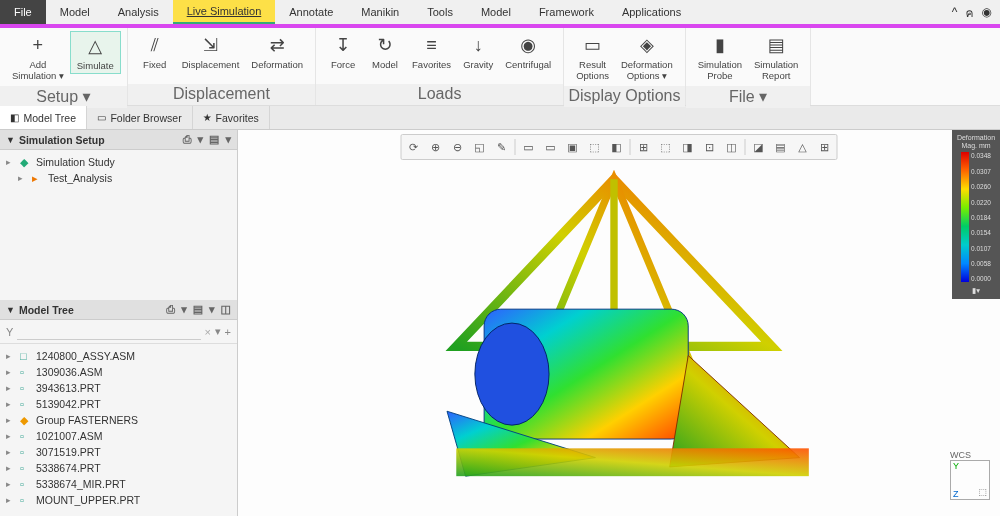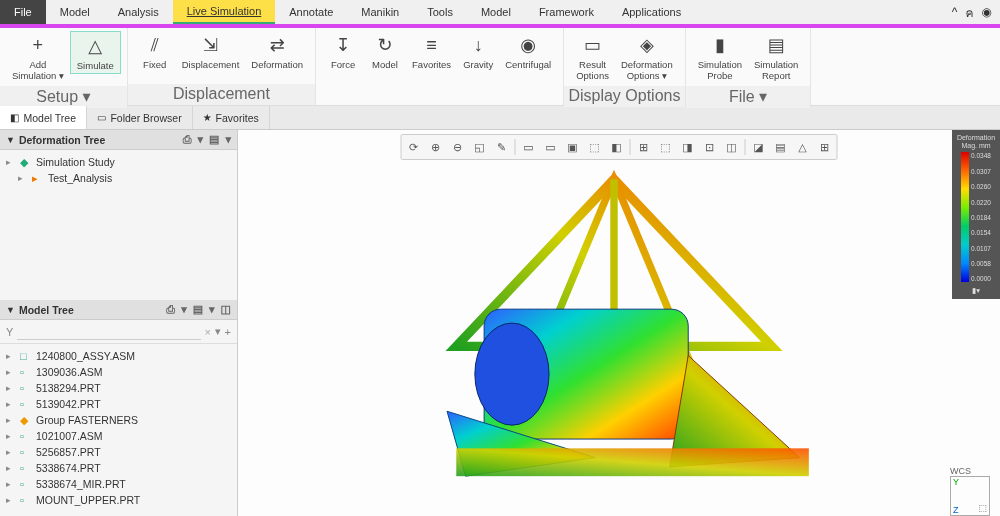--- a/index.html
+++ b/index.html
@@ -45,21 +45,21 @@
 .model-placeholder { position: absolute; top: 40px; left: 90px; right: 100px; bottom: 20px; }
 .model-placeholder svg { width: 100%; height: 100%; }
 
 .legend { position: absolute; top: 0; right: 0; width: 48px; background: #555; color: #ddd; padding: 4px 2px; font-size: 7.5px; text-align: center; }
 .legend-title { font-size: 7px; margin-bottom: 3px; line-height: 1.1; }
 .legend-scale { display: flex; align-items: stretch; justify-content: center; gap: 2px; height: 130px; }
 .legend-bar { width: 8px; background: linear-gradient(to bottom, #d00, #f60, #fd0, #7e0, #0c6, #0cc, #08f, #00d); }
 .legend-ticks { display: flex; flex-direction: column; justify-content: space-between; font-size: 6.5px; }
 .legend-footer { margin-top: 4px; }
 
-.wcs { position: absolute; bottom: 8px; right: 10px; font-size: 9px; color: #666; }
+.wcs { position: absolute; bottom: 24px; right: 10px; font-size: 9px; color: #666; }
 .wcs-box { border: 1px solid #aaa; width: 40px; height: 40px; position: relative; }
 .tiny { font-size: 10px; }
 </style>
 </head>
 <body>
 
 <div class="menubar">
     <div class="menu-item file">File</div>
     <div class="menu-item">Model</div>
     <div class="menu-item">Analysis</div>
@@ -125,20 +125,21 @@
         </div>
         <div class="ribbon-btn">
           <div class="ico">↓</div>
           <div>Gravity</div>
         </div>
         <div class="ribbon-btn">
           <div class="ico">◉</div>
           <div>Centrifugal</div>
         </div>
       </div>
+      <div class="group-label">Loads</div>
     </div>
     <div class="ribbon-group">
       <div class="items">
         <div class="ribbon-btn">
           <div class="ico">▭</div>
           <div>Result<br>Options</div>
         </div>
         <div class="ribbon-btn">
           <div class="ico">◈</div>
           <div>Deformation<br>Options ▾</div>
@@ -173,21 +174,21 @@
     <div class="tab">
       <span class="tiny">★</span>
       <span>Favorites</span>
     </div>
   </div>
 
 <div class="main">
   <div class="left-pane">
     <div class="pane-header">
       <span class="caret">▼</span>
-      <span>Deformation Tree</span>
+      <span>Simulation Setup</span>
       <span class="pane-toolbar">
         <span>⎙</span>
         <span>▾</span>
         <span>▤</span>
         <span>▾</span>
       </span>
     </div>
     <div class="tree" id="simtree" style="height:150px;">
         <div class="tree-item" style="padding-left: 0px;">
           <span class="exp">▸</span>
@@ -226,41 +227,41 @@
           <span>1240800_ASSY.ASM</span>
         </div>
         <div class="tree-item" style="padding-left: 0px;">
           <span class="exp">▸</span>
           <span class="ti-icon" style="color:#4a9">▫</span>
           <span>1309036.ASM</span>
         </div>
         <div class="tree-item" style="padding-left: 0px;">
           <span class="exp">▸</span>
           <span class="ti-icon" style="color:#4a9">▫</span>
-          <span>5138294.PRT</span>
+          <span>3943613.PRT</span>
         </div>
         <div class="tree-item" style="padding-left: 0px;">
           <span class="exp">▸</span>
           <span class="ti-icon" style="color:#4a9">▫</span>
           <span>5139042.PRT</span>
         </div>
         <div class="tree-item" style="padding-left: 0px;">
           <span class="exp">▸</span>
           <span class="ti-icon" style="color:#e90">◆</span>
           <span>Group FASTERNERS</span>
         </div>
         <div class="tree-item" style="padding-left: 0px;">
           <span class="exp">▸</span>
           <span class="ti-icon" style="color:#4a9">▫</span>
           <span>1021007.ASM</span>
         </div>
         <div class="tree-item" style="padding-left: 0px;">
           <span class="exp">▸</span>
           <span class="ti-icon" style="color:#4a9">▫</span>
-          <span>5256857.PRT</span>
+          <span>3071519.PRT</span>
         </div>
         <div class="tree-item" style="padding-left: 0px;">
           <span class="exp">▸</span>
           <span class="ti-icon" style="color:#4a9">▫</span>
           <span>5338674.PRT</span>
         </div>
         <div class="tree-item" style="padding-left: 0px;">
           <span class="exp">▸</span>
           <span class="ti-icon" style="color:#4a9">▫</span>
           <span>5338674_MIR.PRT</span>

